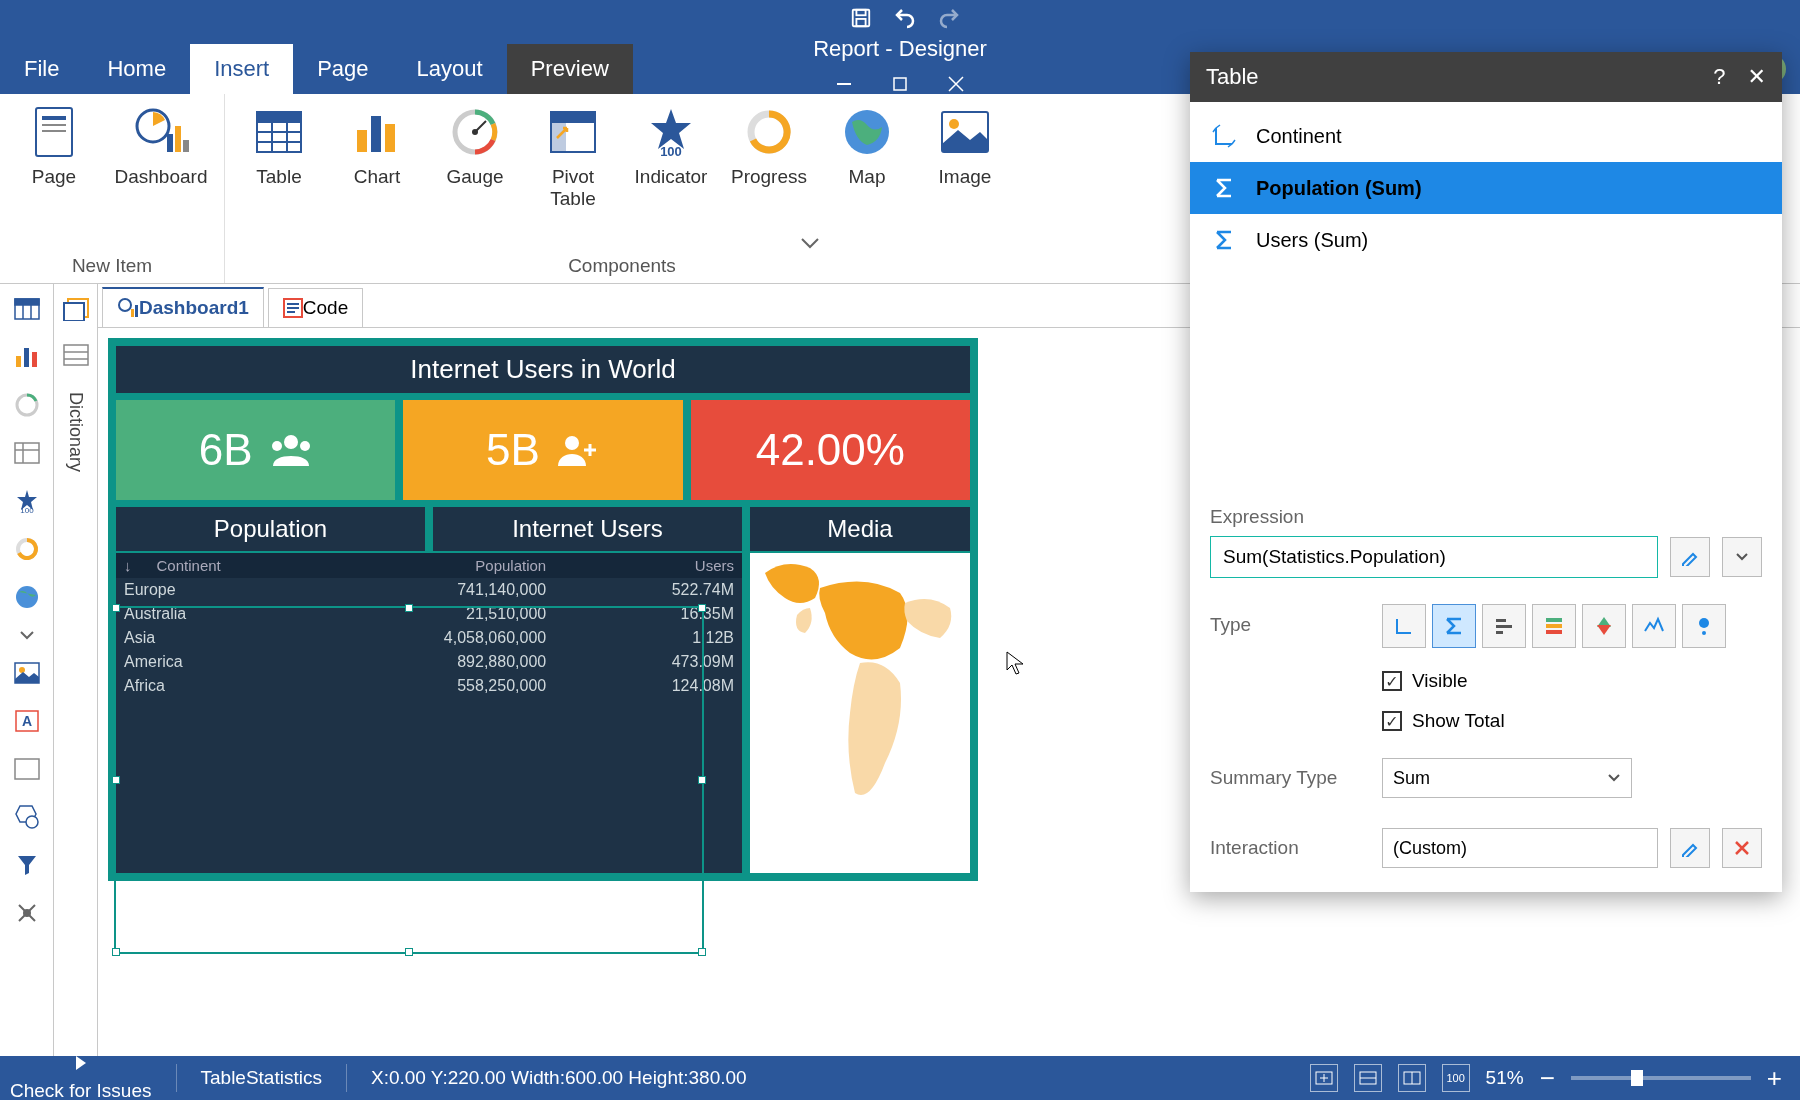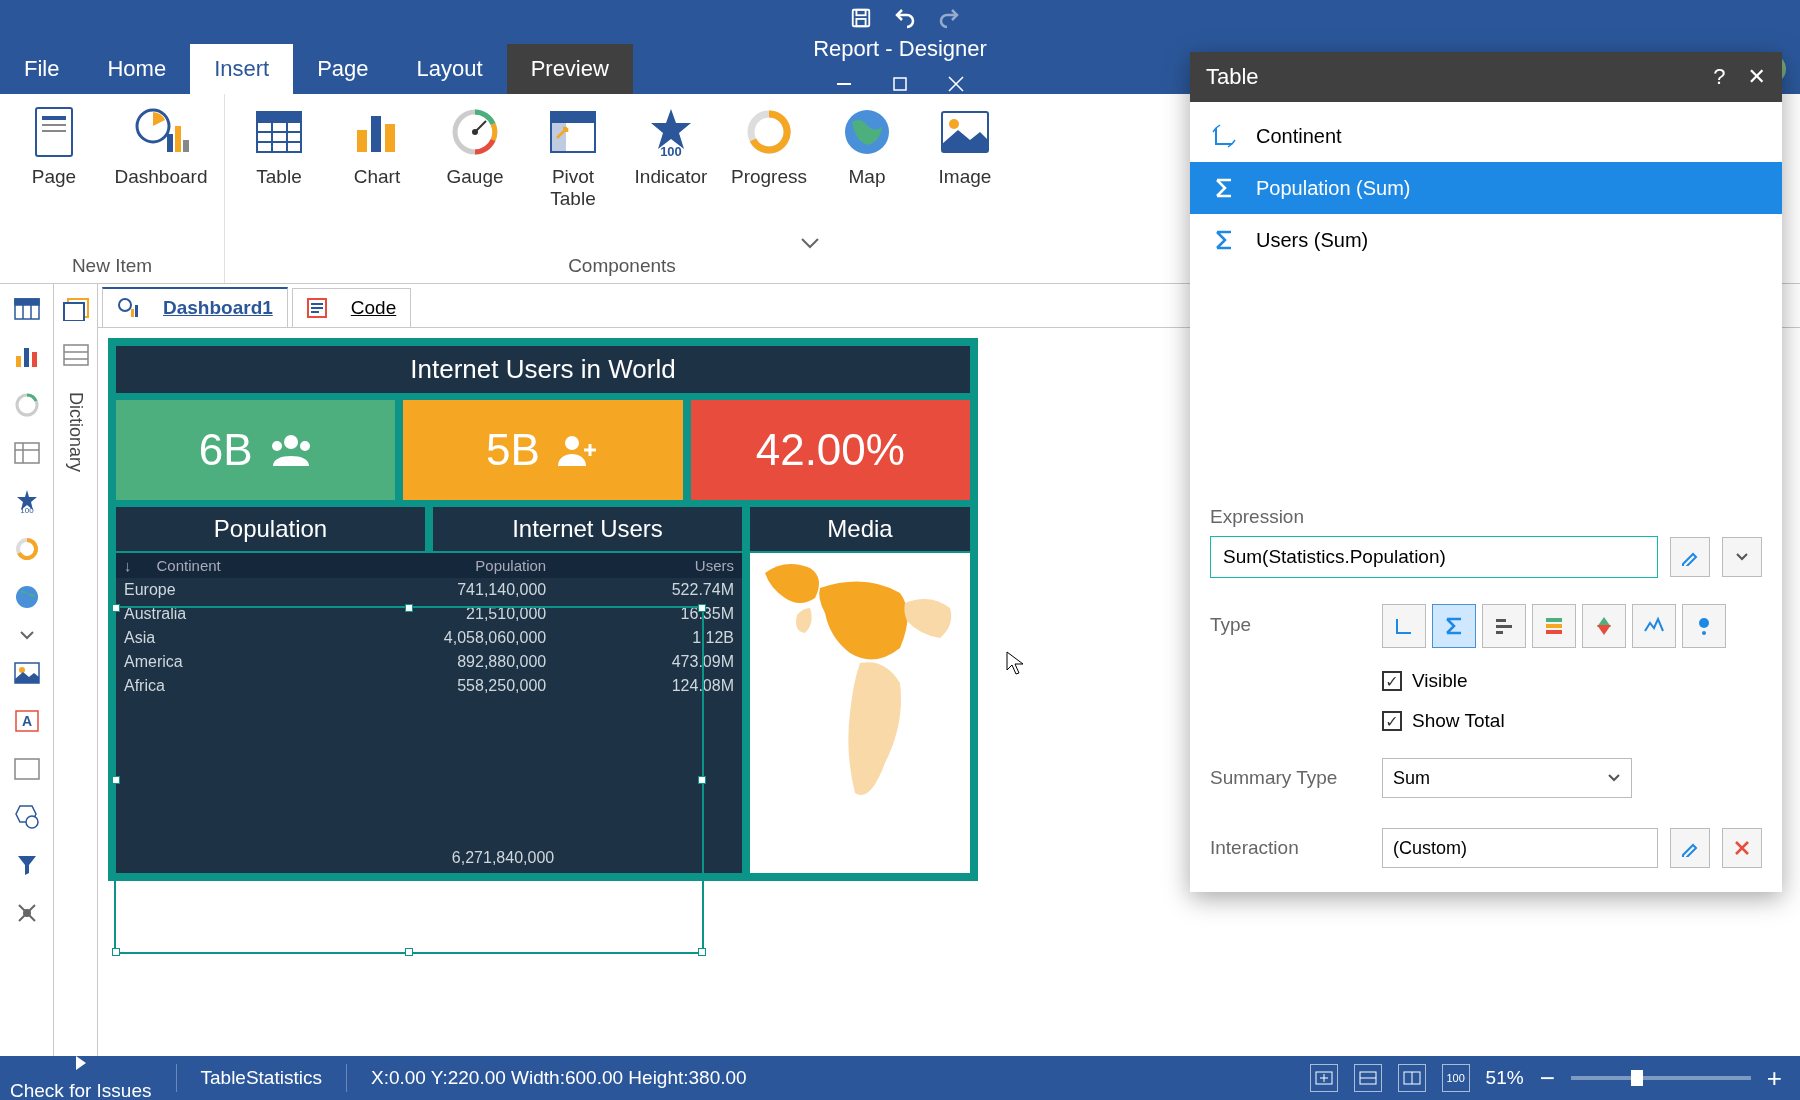--- a/index.html
+++ b/index.html
@@ -30,21 +30,21 @@
 .ribbon-label { font-size: 19px; color: #333; text-align: center; padding-top: 6px; line-height: 1.15; }
 .ribbon-group-label { text-align: center; font-size: 19px; color: #555; padding: 4px 0 6px; margin-top: auto; }
 .ribbon-collapse { position: absolute; left: 800px; bottom: 30px; cursor: pointer; color: #666; }
 
 
 .workspace { position: absolute; left: 0; top: 284px; right: 0; bottom: 44px; display: flex; }
 .left-tools { width: 54px; border-right: 1px solid #c8c8c8; display: flex; flex-direction: column; align-items: center; gap: 14px; padding-top: 8px; }
 .lt-icon { width: 34px; height: 34px; display: flex; align-items: center; justify-content: center; cursor: pointer; }
 
 .tabs-bar { position: absolute; left: 98px; top: 0; right: 0; height: 44px; display: flex; align-items: flex-end; border-bottom: 1px solid #c8c8c8; gap: 4px; padding-left: 4px; }
-.doc-tab { display: flex; align-items: center; gap: 24px; padding: 8px 14px; border: 1px solid #c8c8c8; border-bottom: none; font-size: 19px; cursor: pointer; background: #fff; text-decoration: underline; }
+.doc-tab { display: flex; align-items: center; gap: 0; padding: 8px 14px; border: 1px solid #c8c8c8; border-bottom: none; font-size: 19px; cursor: pointer; background: #fff; }
 .doc-tab.active { color: #2b579a; font-weight: 600; border-top: 2px solid #2b579a; }
 
 .canvas { position: absolute; left: 108px; top: 54px; right: 10px; bottom: 10px; overflow: hidden; }
 .dash { position: absolute; left: 0; top: 0; width: 870px; background: #0d9488; padding: 8px; }
 .dash-title { background: #1e3246; color: #fff; text-align: center; font-size: 26px; padding: 8px 16px; }
 .cards { display: flex; gap: 8px; margin-top: 7px; }
 .card { flex: 1; height: 100px; display: flex; align-items: center; justify-content: center; gap: 16px; color: #fff; font-size: 44px; font-weight: 300; position: relative; }
 .card.green { background: #4caf7d; }
 .card.orange { background: #f5a623; }
 .card.red { background: #e74c3c; }
@@ -63,21 +63,21 @@
 .sel-handles { position: absolute; border: 2px solid #0d9488; pointer-events: none; }
 .handle { position: absolute; width: 8px; height: 8px; background: #fff; border: 1px solid #0d9488; }
 
 
 .panel { position: absolute; right: 18px; top: 52px; width: 592px; background: #fff; box-shadow: 0 6px 24px rgba(0,0,0,0.35); z-index: 50; }
 .panel-head { height: 50px; background: #404040; color: #fff; display: flex; align-items: center; padding: 0 16px; font-size: 22px; }
 .panel-head-right { margin-left: auto; display: flex; gap: 22px; }
 .ph-btn { cursor: pointer; font-size: 22px; }
 .field-list { padding: 8px 0; }
 .field-item { display: flex; align-items: center; gap: 18px; padding: 12px 20px; font-size: 20px; cursor: pointer; }
-.field-item.active { background: #1e88e5; color: #ffffff; }
+.field-item.active { background: #1e88e5; color: #000000; font-weight: bold; }
 .field-icon { width: 28px; height: 28px; display: flex; align-items: center; justify-content: center; }
 .panel-body { padding: 16px 20px 24px; }
 .p-label { font-size: 19px; color: #666; margin: 16px 0 8px; }
 .p-row { display: flex; align-items: center; gap: 12px; }
 .expr-box { flex: 1; border: 1px solid #14b8a6; height: 42px; display: flex; align-items: center; padding: 0 12px; font-size: 19px; }
 .icon-btn { width: 40px; height: 40px; border: 1px solid #bbb; background: #f5f5f5; display: flex; align-items: center; justify-content: center; cursor: pointer; }
 .type-grid { display: flex; gap: 6px; }
 .type-btn { width: 44px; height: 44px; border: 1px solid #bbb; background: #f5f5f5; display: flex; align-items: center; justify-content: center; cursor: pointer; }
 .type-btn.sel { background: #cfe8ff; border-color: #4a90d9; }
 .chk { width: 20px; height: 20px; border: 2px solid #333; display: inline-flex; align-items: center; justify-content: center; margin-right: 10px; }
@@ -461,25 +461,20 @@
                 <div class="mt-c1">America</div>
                 <div class="mt-c2">892,880,000</div>
                 <div class="mt-c3">473.09M</div>
               </div>
               <div class="mt-body-row">
                 <div class="mt-c1">Africa</div>
                 <div class="mt-c2">558,250,000</div>
                 <div class="mt-c3">124.08M</div>
               </div>
             </div>
-          <div class="mt-foot">
-            <div class="mt-c1"></div>
-              <div class="mt-c2">6,271,840,000</div>
-              <div class="mt-c3"></div>
-          </div>
         </div>
         <div class="map-box">
           <svg width="210" height="300" viewBox="0 0 210 300">
             <path d="M10 20 Q30 5 55 15 Q70 25 60 45 Q45 55 30 45 Q15 35 10 20" fill="#f5a623"></path>
             <path d="M65 35 Q110 20 145 40 Q160 60 145 95 Q120 115 95 100 Q75 85 70 60 Q62 45 65 35" fill="#f5a623"></path>
             <path d="M105 110 Q130 105 145 130 Q150 170 130 210 Q115 250 100 240 Q90 200 95 160 Q98 130 105 110" fill="#f9d9a8"></path>
             <path d="M55 55 Q60 70 50 80 Q38 78 42 62 Q48 55 55 55" fill="#f9d9a8"></path>
             <path d="M150 50 Q175 40 195 55 Q200 72 185 85 Q165 82 152 68 Q148 58 150 50" fill="#f9d9a8"></path>
           </svg>
         </div>

